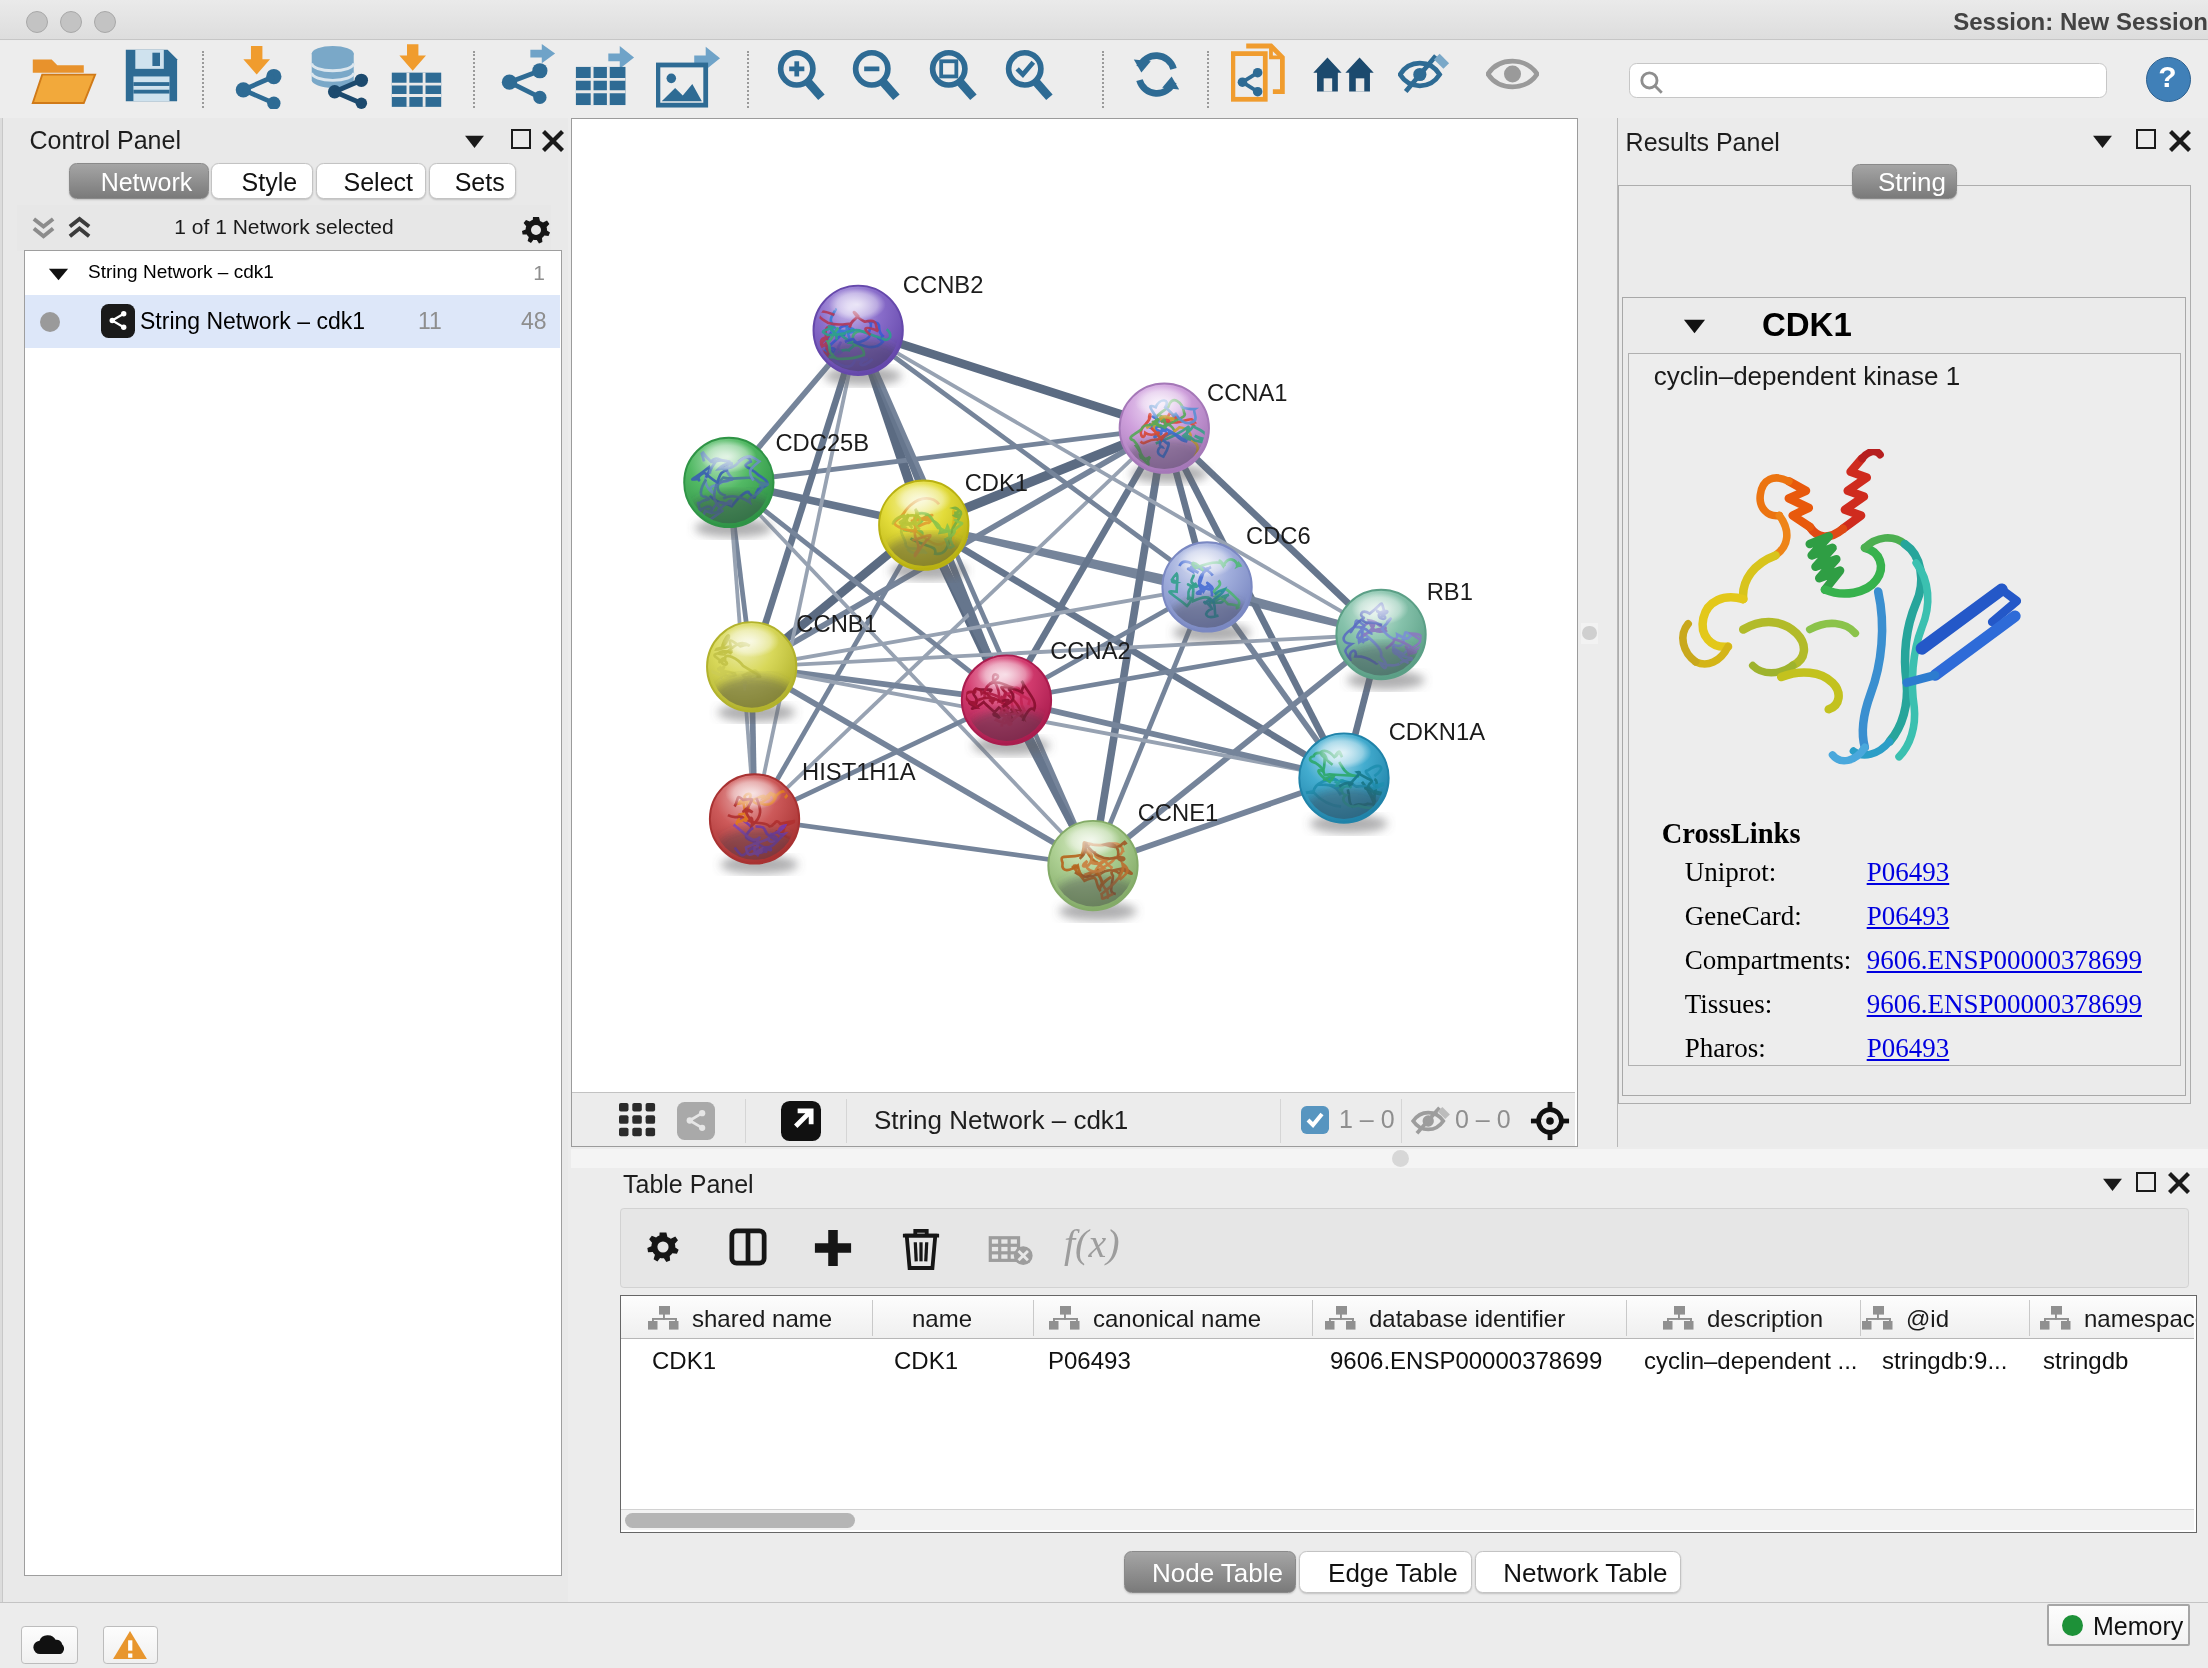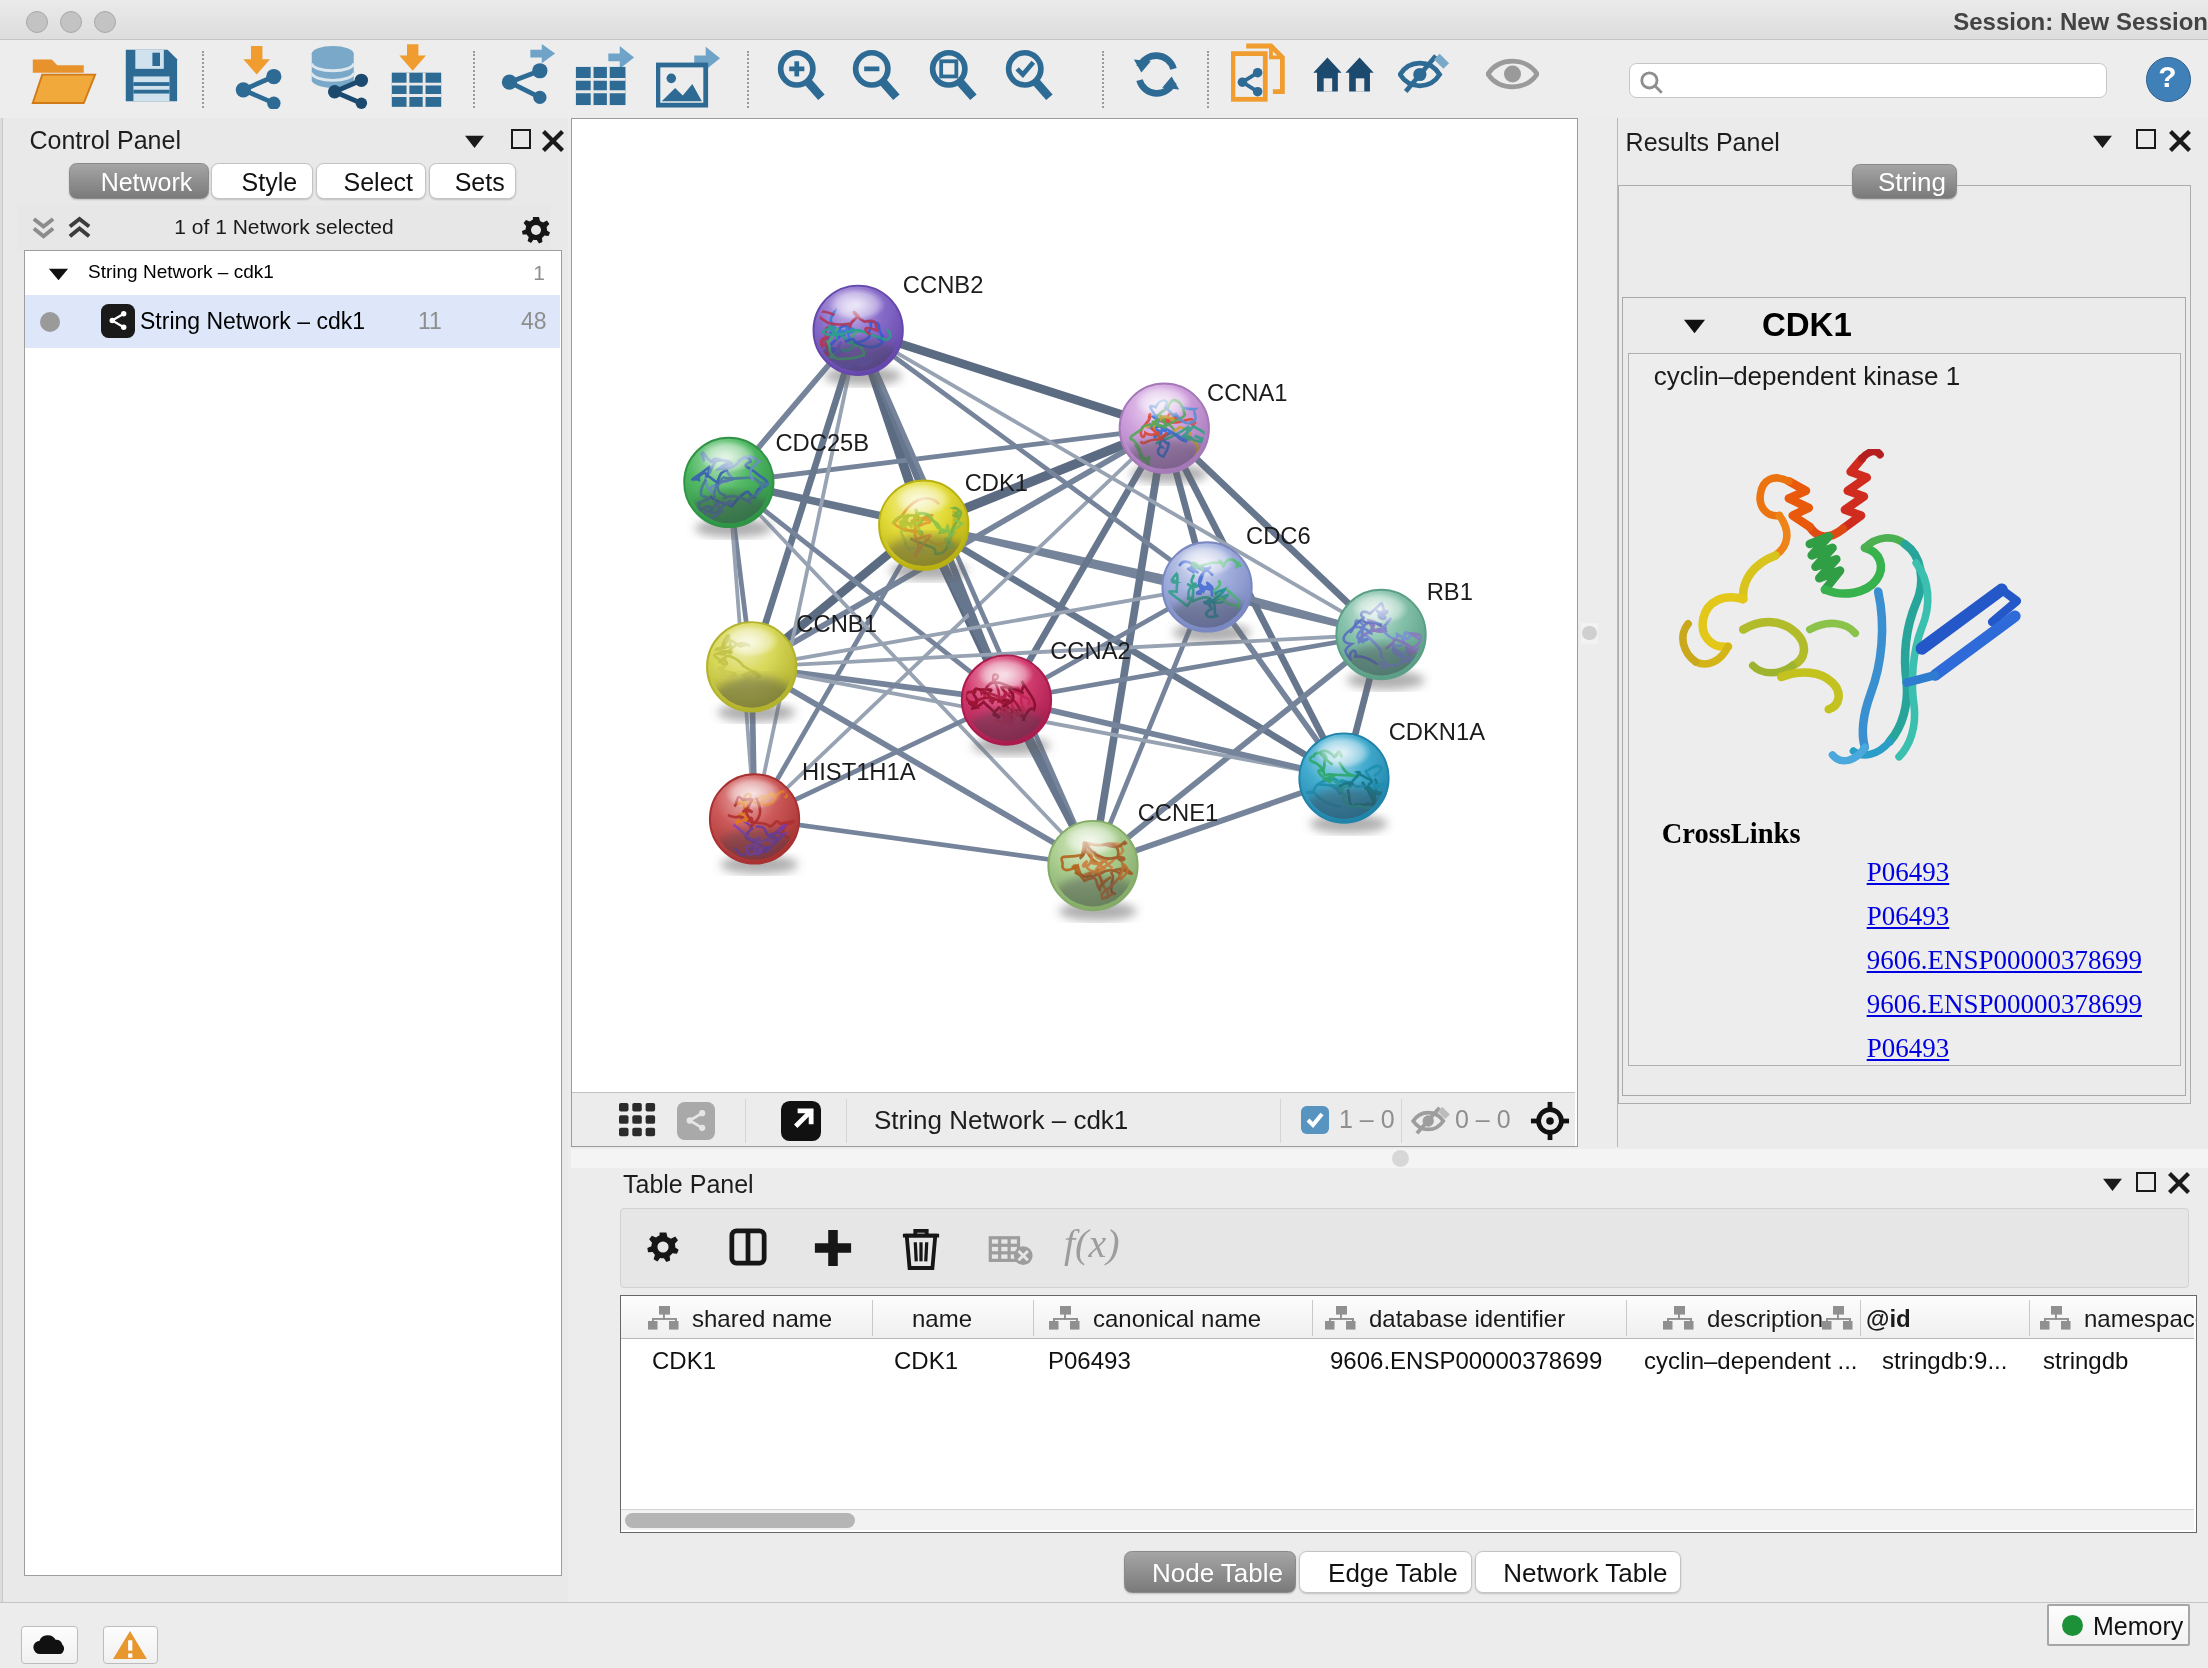--- a/index.html
+++ b/index.html
@@ -702,20 +702,23 @@
             <path d="M80,158 C60,152 42,160 38,178 C34,196 46,210 64,208" stroke="#e3c81a" stroke-width="9"></path>
             <path d="M64,208 C56,224 42,230 30,224" stroke="#d4b518" stroke-width="8"></path>
             <path d="M30,224 C16,214 12,196 22,184" stroke="#c9a81c" stroke-width="8"></path>
             <path d="M80,190 C100,178 122,180 136,194 C148,206 146,222 132,228" stroke="#b2bb2a" stroke-width="9"></path>
             <path d="M132,228 C118,238 100,238 90,228" stroke="#9eb32e" stroke-width="8"></path>
             <path d="M120,240 C140,232 162,234 174,246 C184,256 182,270 170,274" stroke="#c3c21e" stroke-width="9"></path>
             <path d="M150,190 C168,180 188,182 198,194" stroke="#8bc34a" stroke-width="8"></path>
           </g>
         </svg>
         <div class="serif" style="position:absolute; left:33px; top:464px; font-size:28.5px; font-weight:bold; color:#000;">CrossLinks</div>
+        <div class="serif" style="position:absolute; left:56px; top:496px; font-size:27px; color:#000; line-height:44px;">
+          Uniprot:<br>GeneCard:<br>Compartments:<br>Tissues:<br>Pharos:
+        </div>
         <div style="position:absolute; left:238px; top:496px; font-size:27px; line-height:44px;">
           <a class="xl">P06493</a><br><a class="xl">P06493</a><br><a class="xl">9606.ENSP00000378699</a><br><a class="xl">9606.ENSP00000378699</a><br><a class="xl">P06493</a>
         </div>
       </div>
     </div>
   </div>
 </div>
 
 <div id="tablepanel">
   <div class="ptitle" style="position:absolute; left:52px; top:1.9px;">Table Panel</div>
@@ -769,21 +772,21 @@
     <div style="position:absolute;left:691px;top:3.8px;height:36px;border-left:1.9px solid #c9c9c9;"></div>
     <div style="position:absolute;left:1005px;top:3.8px;height:36px;border-left:1.9px solid #c9c9c9;"></div>
     <div style="position:absolute;left:1239px;top:3.8px;height:36px;border-left:1.9px solid #c9c9c9;"></div>
     <div style="position:absolute;left:1408px;top:3.8px;height:36px;border-left:1.9px solid #c9c9c9;"></div>
 
     <div class="thc" style="left:27px;"><span class="hic"></span><span style="margin-left:44px;">shared name</span></div>
     <div class="thc" style="left:291px;"><span>name</span></div>
     <div class="thc" style="left:428px;"><span class="hic"></span><span style="margin-left:44px;">canonical name</span></div>
     <div class="thc" style="left:704px;"><span class="hic"></span><span style="margin-left:44px;">database identifier</span></div>
     <div class="thc" style="left:1042px;"><span class="hic"></span><span style="margin-left:44px;">description</span></div>
-    <div class="thc" style="left:1201px;font-weight:bold;"><span class="hic"></span><span style="margin-left:44px;">@id</span></div>
+    <div class="thc" style="left:1241px;"><span class="hic"></span><span style="margin-left:44px;">@id</span></div>
     <div class="thc" style="left:1419px;"><span class="hic"></span><span style="margin-left:44px;">namespace</span></div>
 
     <div class="tdc" style="left:31px;">CDK1</div>
     <div class="tdc" style="left:273px;">CDK1</div>
     <div class="tdc" style="left:427px;">P06493</div>
     <div class="tdc" style="left:709px;">9606.ENSP00000378699</div>
     <div class="tdc" style="left:1023px;">cyclin–dependent ...</div>
     <div class="tdc" style="left:1261px;">stringdb:9...</div>
     <div class="tdc" style="left:1422px;">stringdb</div>
 

